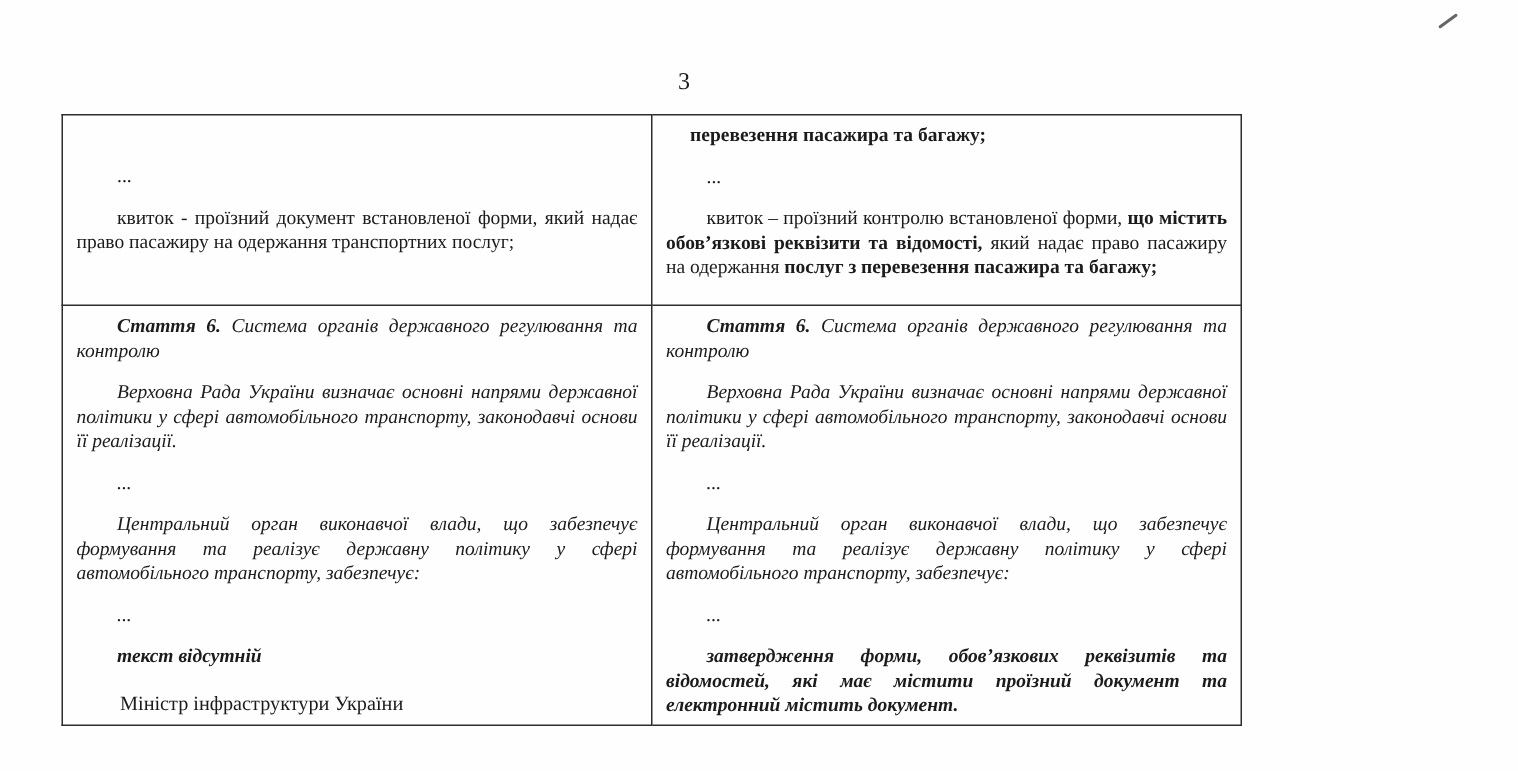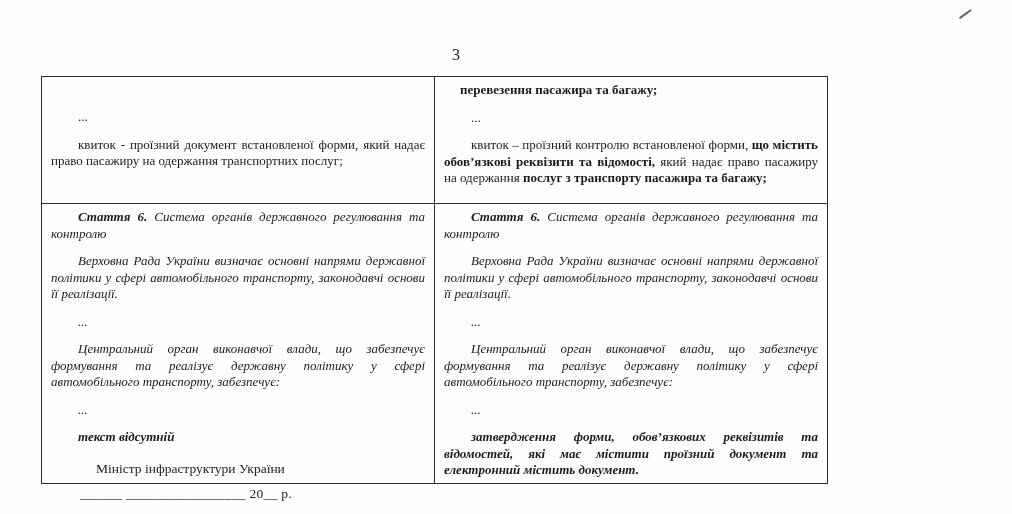--- a/index.html
+++ b/index.html
@@ -61,21 +61,21 @@
     margin: 0 0 11px 0;
     text-align: justify;
     text-indent: 27px;
   }
   .para.no-indent { text-indent: 0; margin-left: 16px; }
   .para.last { margin-bottom: 0; }
   .para.gap-top { margin-top: 27px; }
   .bold { font-weight: bold; }
   .footer-minister {
     position: absolute;
-    left: 96px;
+    left: 80px;
     top: 461px;
     font-size: 13.5px;
   }
   .footer-dateline {
     position: absolute;
     left: 80px;
     top: 486px;
     font-size: 13.5px;
     letter-spacing: 0.3px;
   }
@@ -98,21 +98,21 @@
   <table class="cmp">
     <tbody>
         <tr class="row1">
       <td>
         <p class="para gap-top">...</p>
         <p class="para last">квиток - проїзний документ встановленої форми, який надає право пасажиру на одержання транспортних послуг;</p>
       </td>
       <td>
         <p class="para no-indent bold">перевезення пасажира та багажу;</p>
         <p class="para">...</p>
-        <p class="para last"><span>квиток – проїзний контролю встановленої форми, </span><span class="bold">що містить обов’язкові реквізити та відомості, </span><span>який надає право пасажиру на одержання </span><span class="bold">послуг з транспорту пасажира та багажу;</span></p>
+        <p class="para last"><span>квиток – проїзний контролю встановленої форми, </span><span class="bold">що містить обов’язкові реквізити та відомості, </span><span>який надає право пасажиру на одержання </span><span class="bold">послуг з перевезення пасажира та багажу;</span></p>
       </td>
     </tr>
     <tr class="row2">
       <td>
         <p class="para"><span class="bold">Стаття 6.</span><span> Система органів державного регулювання та контролю</span></p>
         <p class="para">Верховна Рада України визначає основні напрями державної політики у сфері автомобільного транспорту, законодавчі основи її реалізації.</p>
         <p class="para">...</p>
         <p class="para">Центральний орган виконавчої влади, що забезпечує формування та реалізує державну політику у сфері автомобільного транспорту, забезпечує:</p>
         <p class="para">...</p>
         <p class="para bold last">текст відсутній</p>
@@ -123,15 +123,14 @@
         <p class="para">...</p>
         <p class="para">Центральний орган виконавчої влади, що забезпечує формування та реалізує державну політику у сфері автомобільного транспорту, забезпечує:</p>
         <p class="para">...</p>
         <p class="para bold last">затвердження форми, обов’язкових реквізитів та відомостей, які має містити проїзний документ та електронний містить документ.</p>
       </td>
     </tr>
   </tbody>
     </table>
 
   <div class="footer-minister">Міністр інфраструктури України</div>
-  <div class="footer-dateline">______ _________________ 20__ р.</div>
 
 </div>
 
 </body></html>

